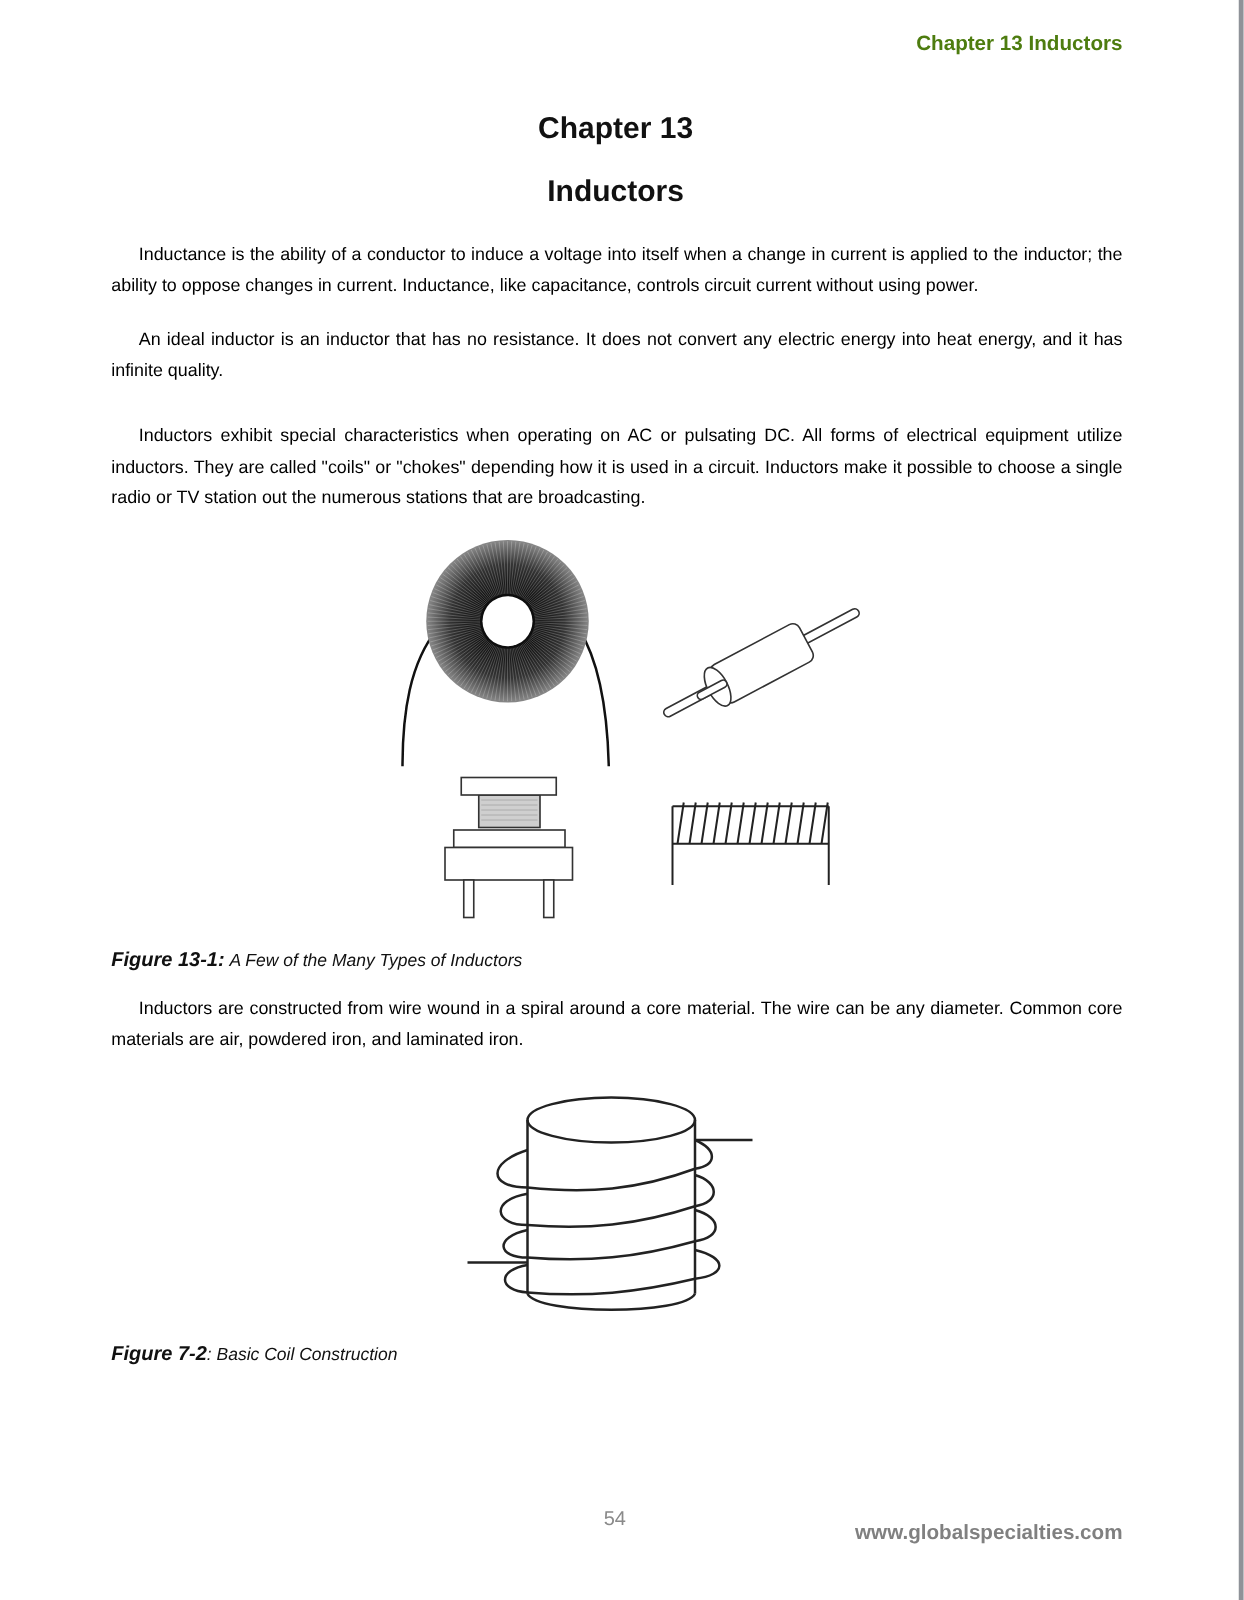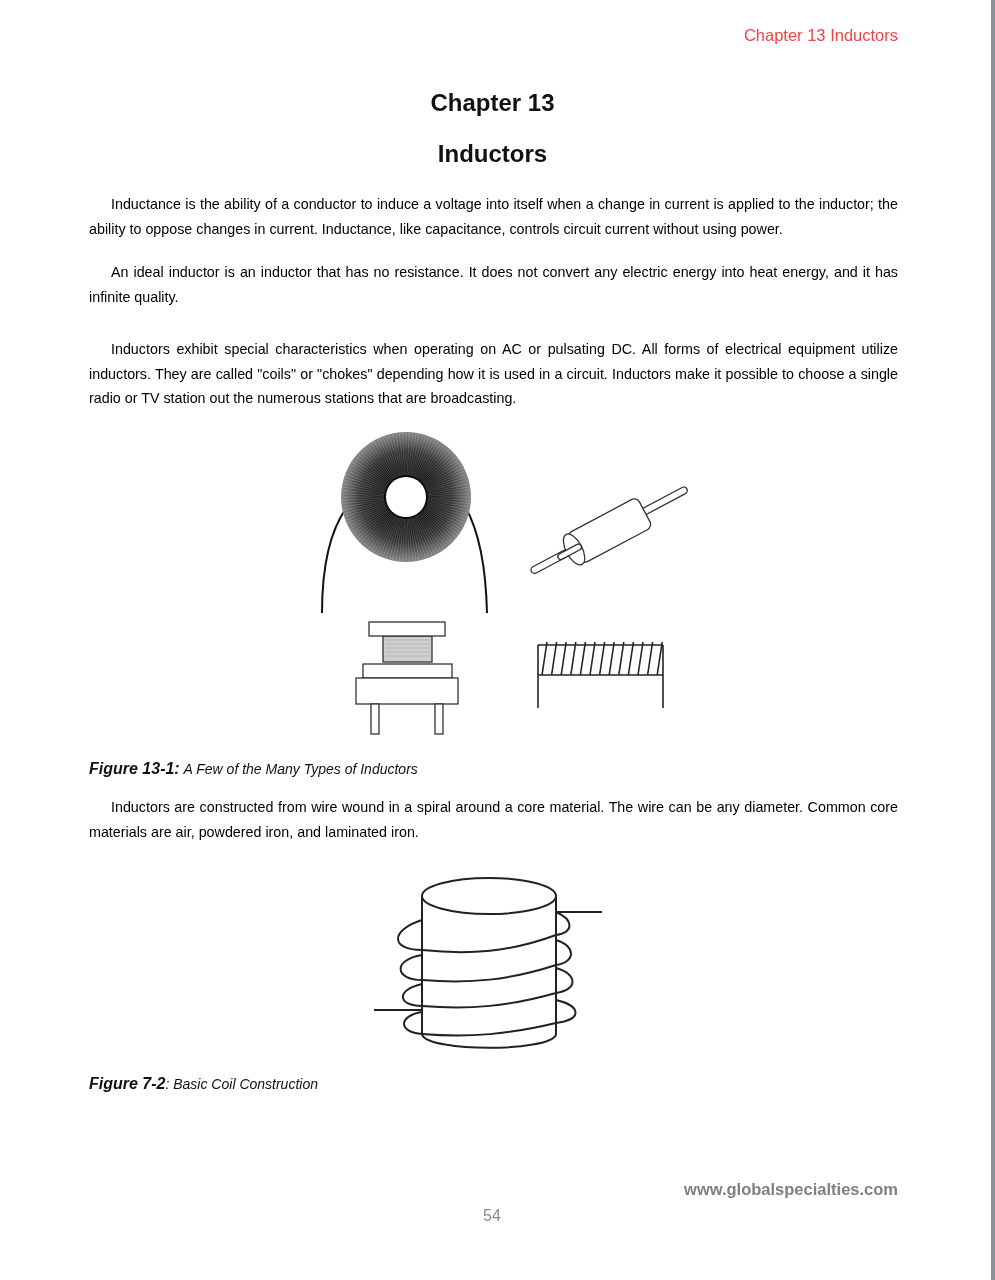--- a/index.html
+++ b/index.html
@@ -7,21 +7,21 @@
     width: 995px; height: 1280px; overflow: hidden;
     background: #ffffff; position: relative;
     font-family: "Liberation Sans", sans-serif; color: #111;
   }
   .right-edge {
     position: absolute; top: 0; right: 0; width: 4px; height: 1280px;
     background: #8e9298;
   }
   .running-head {
     position: absolute; top: 26px; right: 97px;
-    font-size: 16.5px; font-weight: normal; color: #ef4444; text-align: center;
+    font-size: 16.5px; font-weight: bold; color: #4d7c0f; text-align: center;
   }
   .title {
     position: absolute; left: 0; width: 985px; text-align: center;
     font-size: 24px; font-weight: bold; color: #111;
   }
   .t1 { top: 89px; }
   .t2 { top: 140px; }
   .para {
     position: absolute; left: 89px; width: 809px;
     font-size: 14.3px; line-height: 24.5px; text-align: justify;
@@ -37,21 +37,21 @@
   .caption .lbl { font-weight: bold; font-style: italic; font-size: 16px; margin-top: 47px; }
   .caption .txt { font-style: italic; font-size: 14px; }
   .cap1 { top: 760px; }
   .cap2 { top: 1075px; }
   svg.fig { position: absolute; }
   .page-num {
     position: absolute; top: 1207px; left: 483px;
     font-size: 16px; color: #8a8a8a;
   }
   .site {
-    position: absolute; top: 1180px; right: 97px;
+    position: absolute; top: 1217px; right: 97px;
     font-size: 16.5px; font-weight: bold; color: #808080;
   }
 </style>
 </head>
 <body>
 
 <div class="right-edge"></div>
 
 <div class="running-head">Chapter 13 Inductors</div>
 

